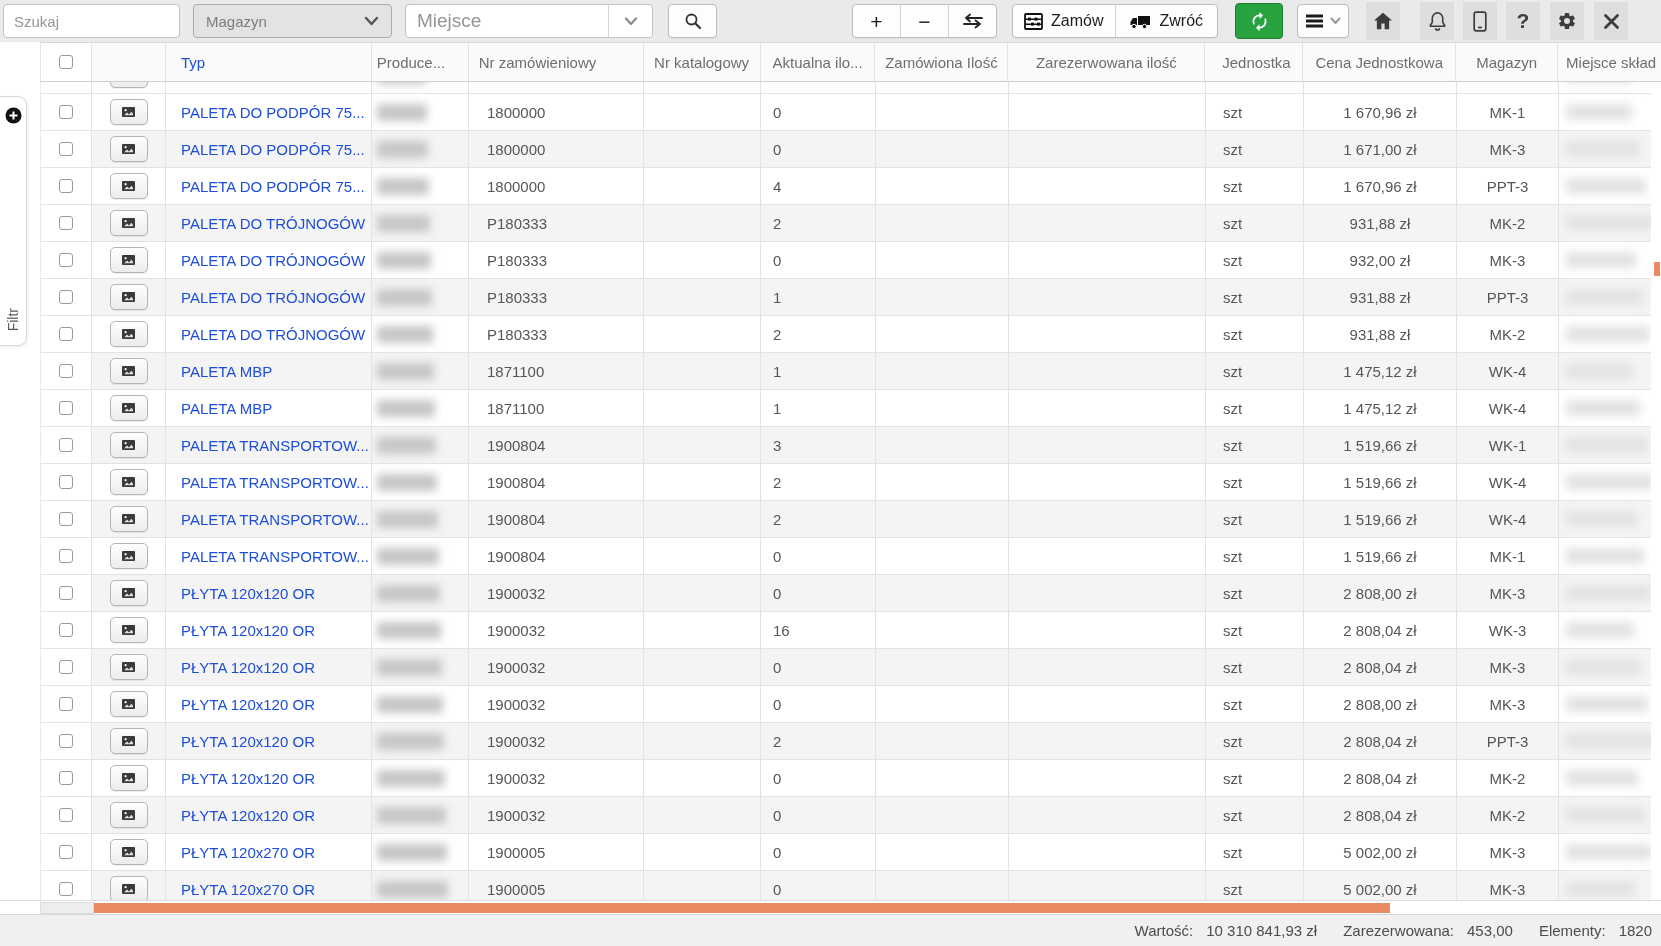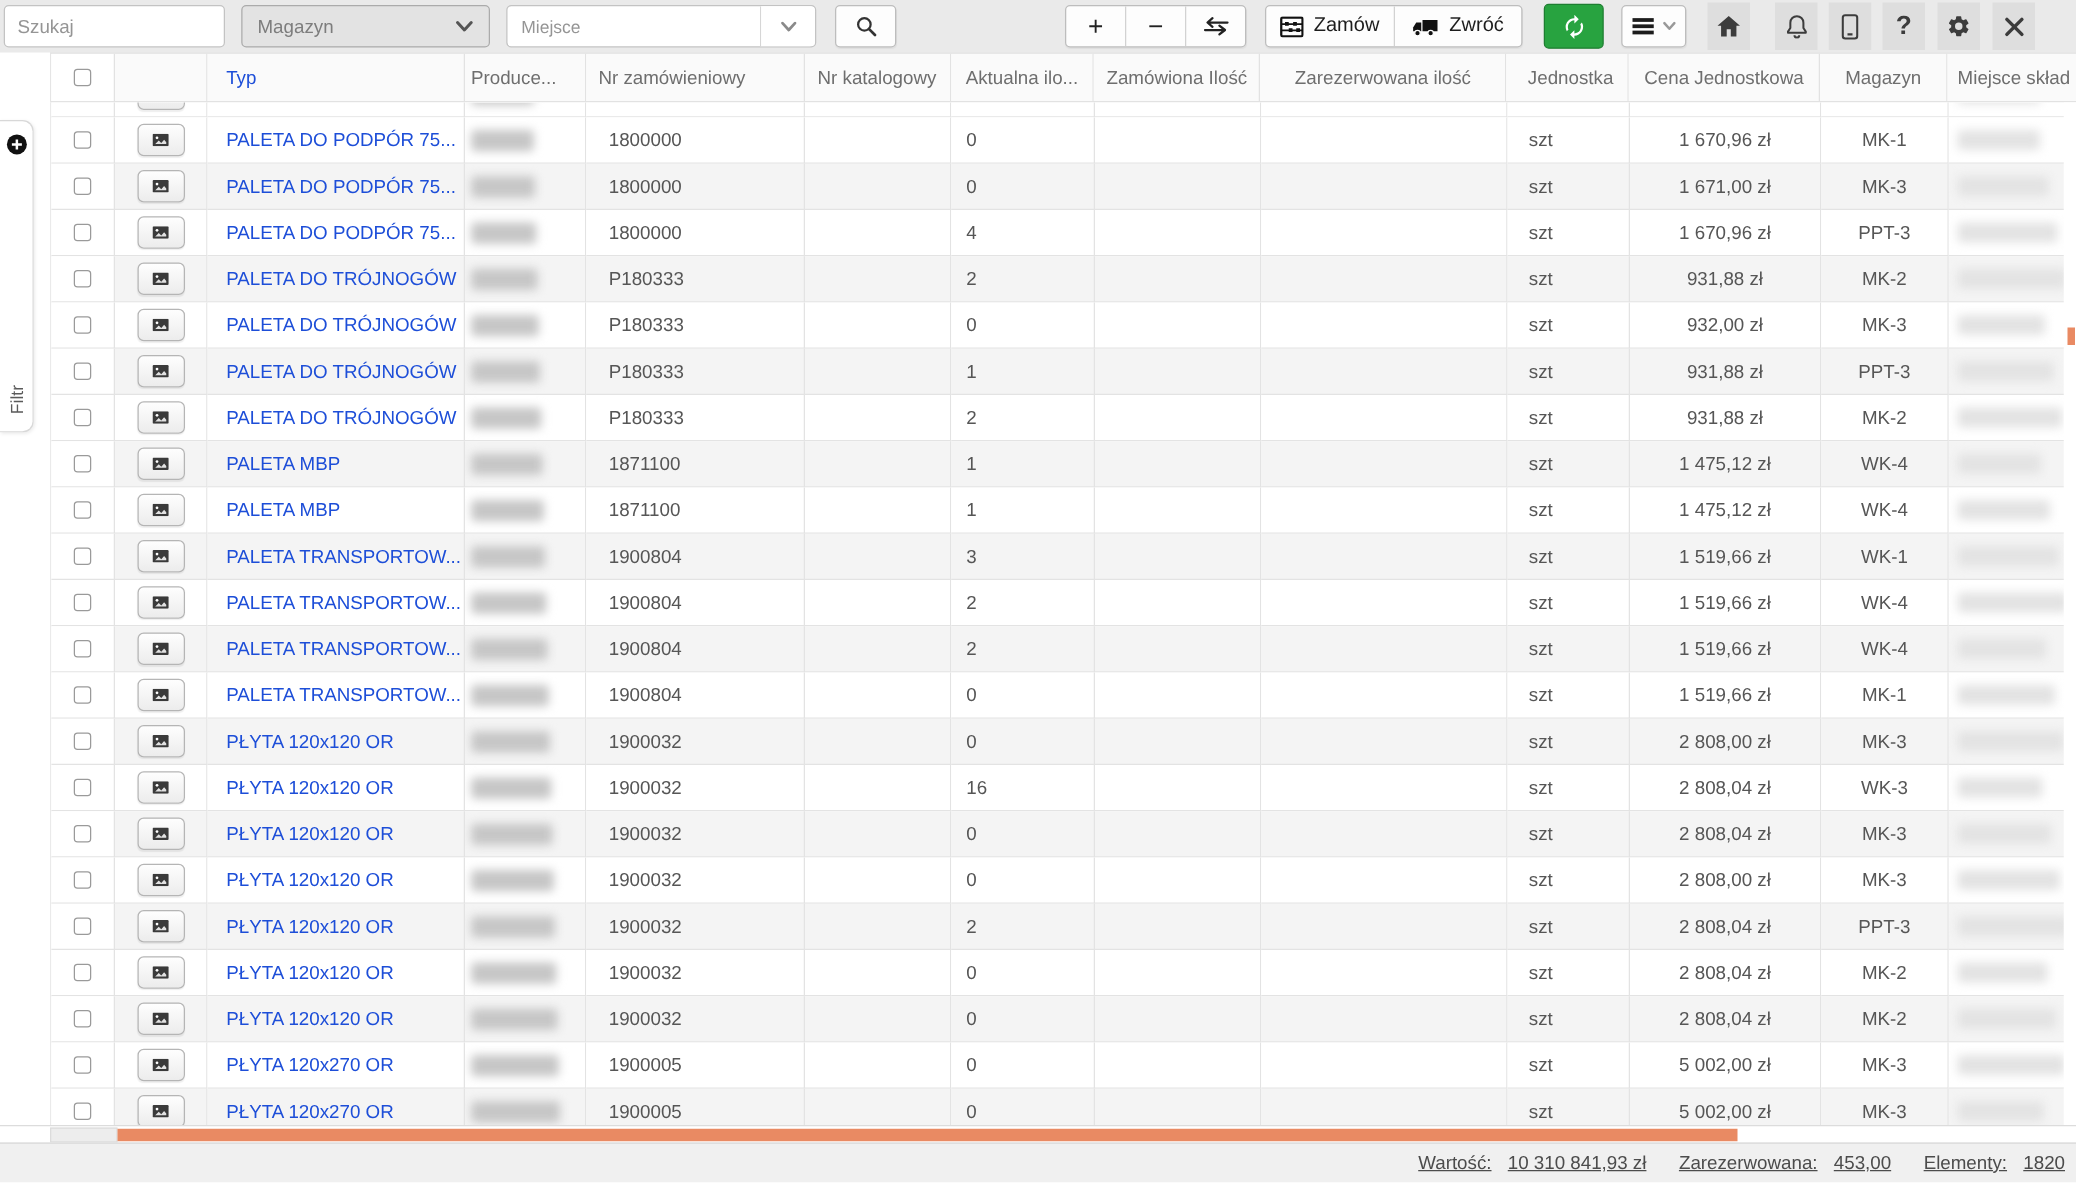--- a/index.html
+++ b/index.html
@@ -13,21 +13,21 @@
   .tb-input { border:1px solid #c3c3c3; border-radius:4px; background:#fff;
     font-family:"Liberation Sans",sans-serif; font-size:15px; color:#444; padding:0 10px; outline:none; }
   .tb-input::placeholder { color:#959595; }
   .search-input { left:3px; width:177px; }
   .select { border:1px solid #ababab; border-radius:4px; background:#e3e3e3;
     display:flex; align-items:center; justify-content:space-between; padding:0 12px; cursor:pointer; }
   .select span { color:#7d7d7d; font-size:15px; }
   .magazyn { left:193px; width:199px; }
   .combo { left:405px; width:248px; border:1px solid #c3c3c3; border-radius:4px; background:#fff;
     display:flex; align-items:center; }
-  .combo .ph { flex:1; color:#959595; font-size:14px; padding-left:11px; }
+  .combo .ph { flex:1; color:#959595; font-size:19px; padding-left:11px; }
   .combo .combo-btn { width:44px; height:100%; border-left:1px solid #d6d6d6;
     display:flex; align-items:center; justify-content:center; cursor:pointer; background:#fff; border-radius:0 4px 4px 0;}
   .btn { border:1px solid #bdbdbd; border-radius:4px; background:#fdfdfd;
     display:flex; align-items:center; justify-content:center; cursor:pointer;
     box-shadow:0 1px 1px rgba(0,0,0,.05); font-family:"Liberation Sans",sans-serif; }
   .search-btn { left:668px; width:49px; }
   .btn-group { display:flex; border:1px solid #bdbdbd; border-radius:4px; background:#fdfdfd;
     box-shadow:0 1px 1px rgba(0,0,0,.05); overflow:hidden; }
   .bg1 { left:852px; width:145px; }
   .bg2 { left:1012px; width:206px; }
@@ -91,21 +91,21 @@
 
   
   .vgutter { position:absolute; left:1651px; top:82px; width:10px; height:818px; background:#fff; z-index:4; }
   .vthumb { position:absolute; left:1654px; top:262px; width:6px; height:14px; background:#e98a63; z-index:5; cursor:pointer; }
   .hscroll { position:absolute; left:0; top:900px; width:1661px; height:14px; background:#fff; border-top:1px solid #dcdcdc; }
   .hcorner { position:absolute; left:40px; top:1px; width:54px; height:12px; background:#ededed; border:1px solid #dcdcdc; }
   .hthumb { position:absolute; left:94px; top:2px; width:1296px; height:10px; background:#e98a63; cursor:pointer; }
   .status { position:absolute; left:0; top:914px; width:1661px; height:32px; background:#f0f0f0;
     border-top:1px solid #d7d7d7; display:flex; align-items:center; justify-content:flex-end;
     gap:26px; padding-right:9px; font-size:15px; color:#4c4c4c; }
-  .stat-pair { display:flex; gap:13px;text-decoration:underline; }
+  .stat-pair { display:flex; gap:13px; }
   svg { display:block; }
 </style>
 </head>
 <body>
 
 <div class="app">
 
   <div class="toolbar">
     <input class="tb-input search-input" placeholder="Szukaj" style="">
     <div class="select magazyn">

